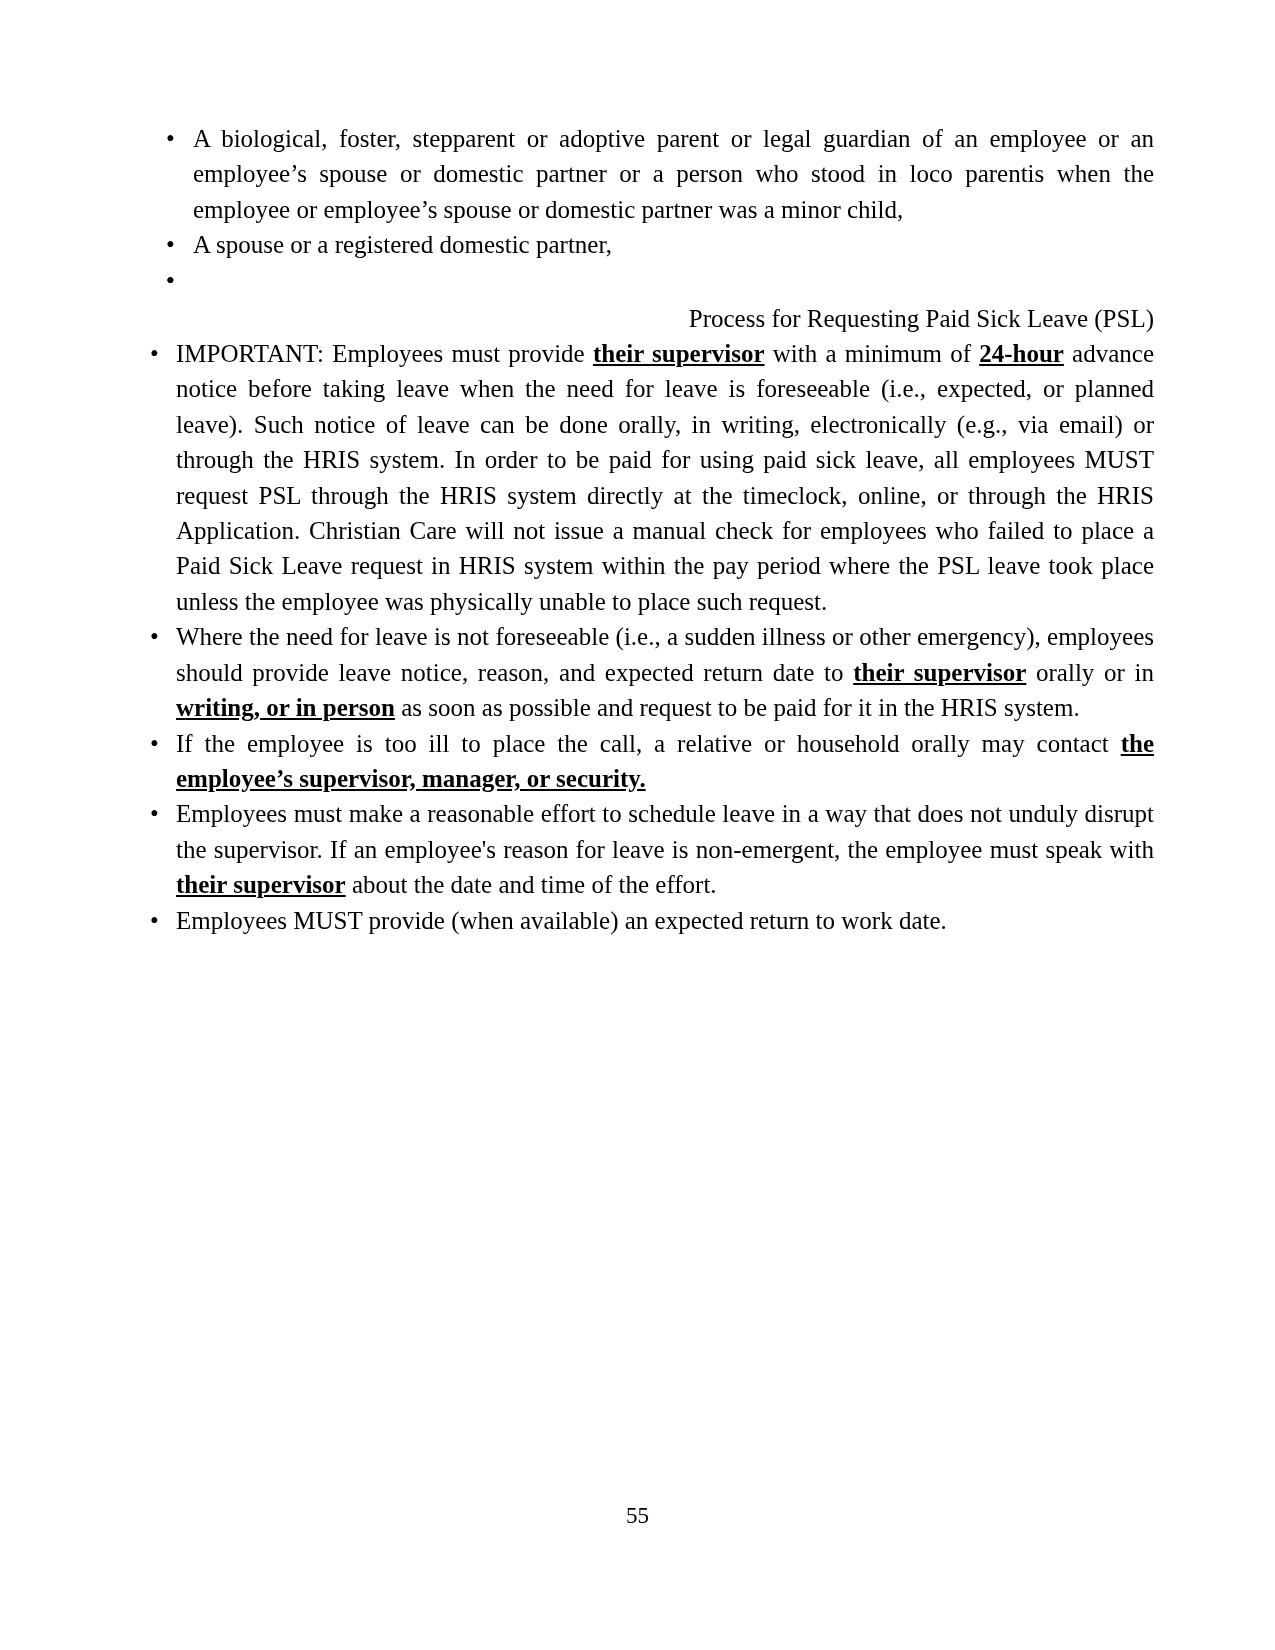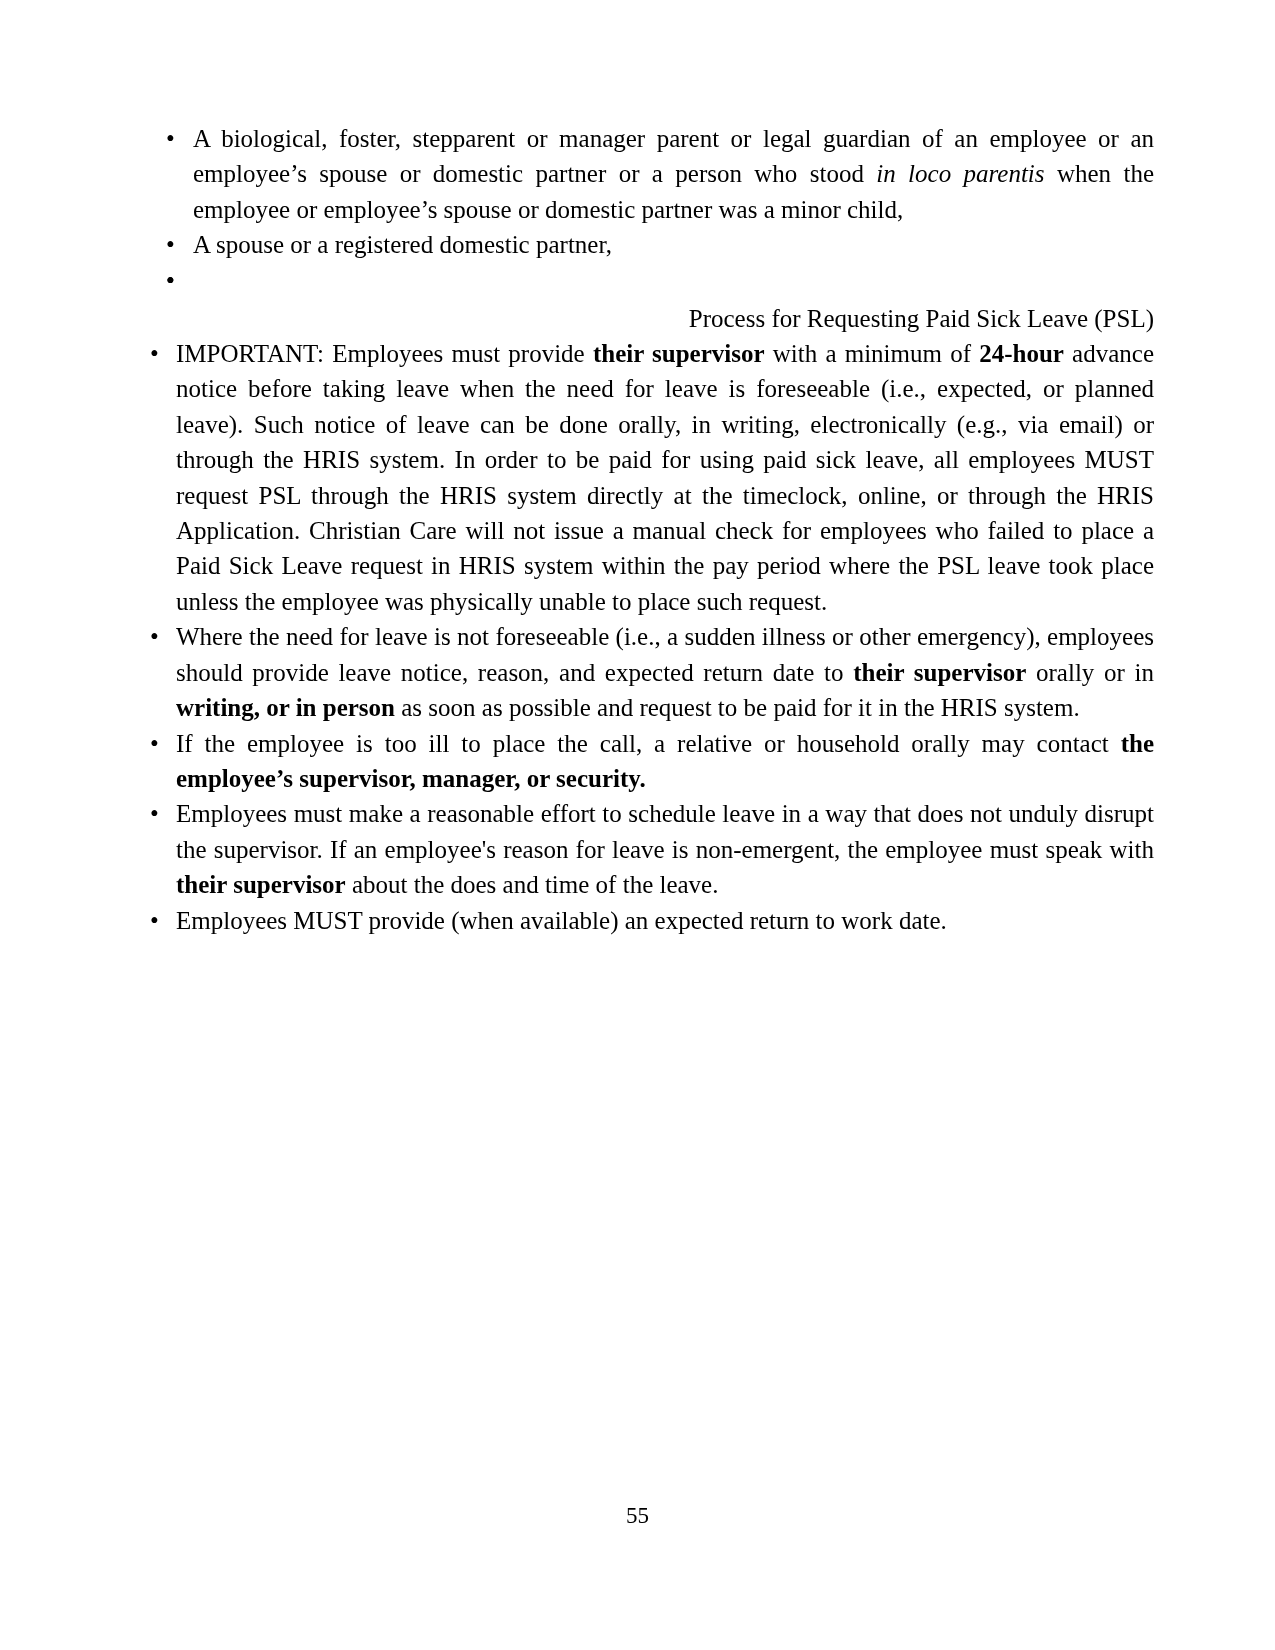--- a/index.html
+++ b/index.html
@@ -38,46 +38,46 @@
     position: relative;
   }
   .list1 li { padding-left: 73px; }
   .list1 li .bullet { position: absolute; left: 46px; top: 0; }
   .list2 li { padding-left: 56px; }
   .list2 li .bullet { position: absolute; left: 30px; top: 0; }
   .heading {
     margin: 38px 0 0 0;
     text-align: right;
   }
-  .bold   { font-weight: bold; }
-  .italic { font-style: italic; }
+  .bold   { font-weight: bold; text-decoration: underline; }
+  .italic { }
   .page-number {
     position: absolute;
     top: 1502px;
     left: 0;
     width: 1275px;
     text-align: center;
     font-size: 23px;
     line-height: 27px;
   }
 </style>
 </head>
 <body>
 
 <div class="page">
   <div class="content">
     <ul class="blist list1">
-        <li><span class="bullet">•</span><span class="txt"><span>A biological, foster, stepparent or manager parent or legal guardian of an employee or an employee’s spouse or domestic partner or a person who stood </span><span class="italic">in loco parentis</span><span> when the employee or employee’s spouse or domestic partner was a minor child,</span></span></li>
+        <li><span class="bullet">•</span><span class="txt"><span>A biological, foster, stepparent or adoptive parent or legal guardian of an employee or an employee’s spouse or domestic partner or a person who stood </span><span class="italic">in loco parentis</span><span> when the employee or employee’s spouse or domestic partner was a minor child,</span></span></li>
         <li><span class="bullet">•</span><span class="txt"><span>A spouse or a registered domestic partner,</span></span></li>
         <li><span class="bullet">•</span></li>
         <li><span class="bullet">•</span></li>
       </ul>
     <p class="heading">Process for Requesting Paid Sick Leave (PSL)</p>
     <ul class="blist list2">
         <li><span class="bullet">•</span><span class="txt"><span>IMPORTANT: Employees must provide </span><span class="bold">their supervisor</span><span> with a minimum of </span><span class="bold">24-hour</span><span> advance notice before taking leave when the need for leave is foreseeable (i.e., expected, or planned leave). Such notice of leave can be done orally, in writing, electronically (e.g., via email) or through the HRIS system. In order to be paid for using paid sick leave, all employees MUST request PSL through the HRIS system directly at the timeclock, online, or through the HRIS Application. Christian Care will not issue a manual check for employees who failed to place a Paid Sick Leave request in HRIS system within the pay period where the PSL leave took place unless the employee was physically unable to place such request.</span></span></li>
         <li><span class="bullet">•</span><span class="txt"><span>Where the need for leave is not foreseeable (i.e., a sudden illness or other emergency), employees should provide leave notice, reason, and expected return date to </span><span class="bold">their supervisor</span><span> orally or in </span><span class="bold">writing, or in person</span><span> as soon as possible and request to be paid for it in the HRIS system.</span></span></li>
         <li><span class="bullet">•</span><span class="txt"><span>If the employee is too ill to place the call, a relative or household orally may contact </span><span class="bold">the employee’s supervisor, manager, or security.</span></span></li>
-        <li><span class="bullet">•</span><span class="txt"><span>Employees must make a reasonable effort to schedule leave in a way that does not unduly disrupt the supervisor. If an employee's reason for leave is non-emergent, the employee must speak with </span><span class="bold">their supervisor</span><span> about the does and time of the leave.</span></span></li>
+        <li><span class="bullet">•</span><span class="txt"><span>Employees must make a reasonable effort to schedule leave in a way that does not unduly disrupt the supervisor. If an employee's reason for leave is non-emergent, the employee must speak with </span><span class="bold">their supervisor</span><span> about the date and time of the effort.</span></span></li>
         <li><span class="bullet">•</span><span class="txt"><span>Employees MUST provide (when available) an expected return to work date.</span></span></li>
       </ul>
   </div>
   <div class="page-number">55</div>
 </div>
 
 </body></html>

